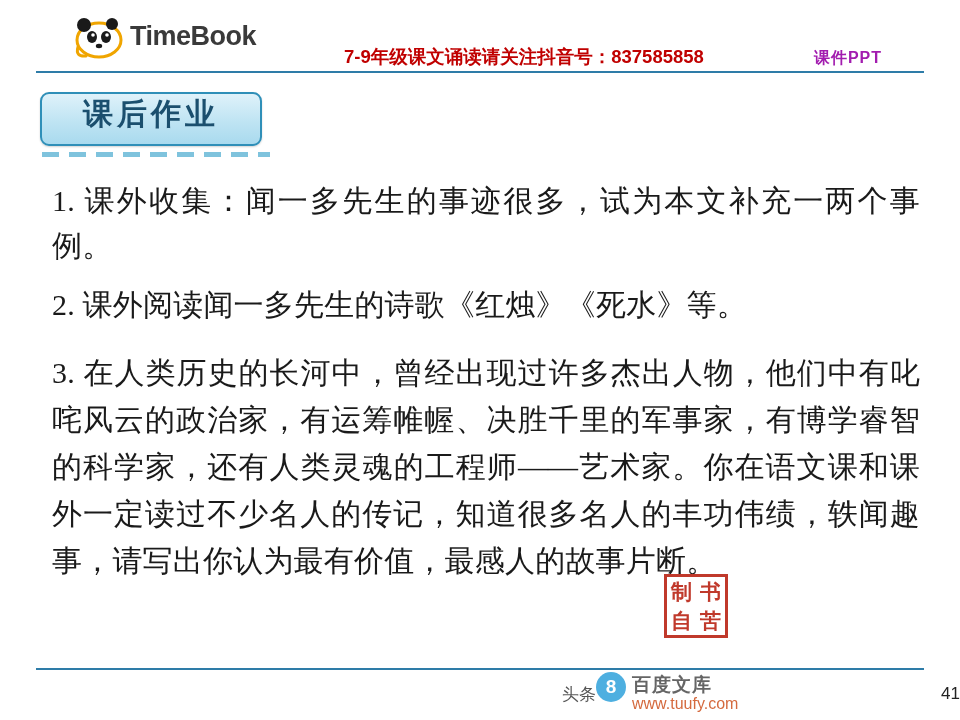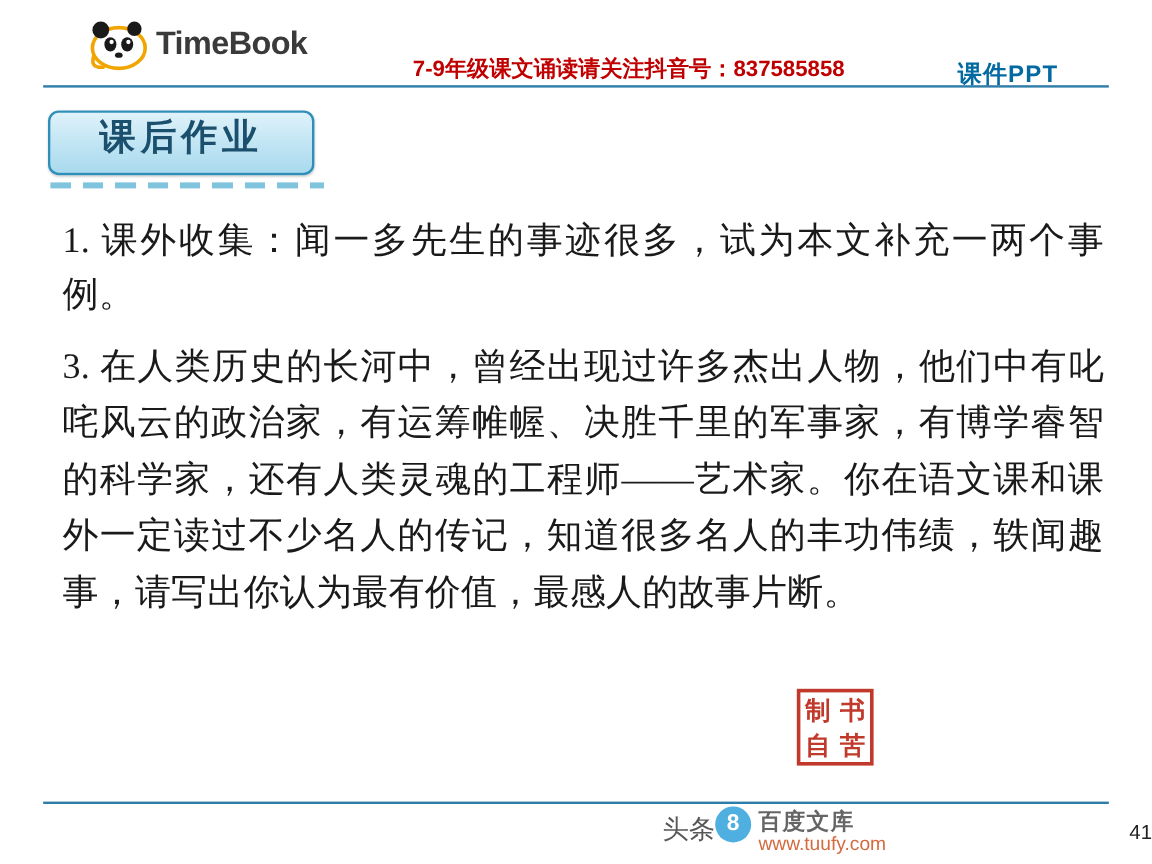--- a/index.html
+++ b/index.html
@@ -60,23 +60,23 @@
     font-size: 18.5px;
     font-weight: bold;
     color: #c00000;
     white-space: nowrap;
   }
   .header-right {
     position: absolute;
     right: 78px;
     top: 48px;
     font-family: "Liberation Sans", sans-serif;
-    font-size: 20px;
-    font-weight: bold;
-    color: #0369a1;
+    font-size: 16px;
+    font-weight: bold;
+    color: #a21caf;
     letter-spacing: 1px;
   }
   .header-rule {
     position: absolute;
     left: 36px;
     top: 71px;
     width: 888px;
     height: 2px;
     background: #2e7ca8;
   }
@@ -179,21 +179,21 @@
     text-align: right;
     font-family: "Liberation Sans", sans-serif;
     font-size: 17px;
     color: #222;
   }
   .watermark-left {
     position: absolute;
     right: 168px;
     bottom: 14px;
     font-family: "Liberation Sans", sans-serif;
-    font-size: 22px;
+    font-size: 17px;
     color: #3a3a3a;
     opacity: 0.85;
     white-space: nowrap;
     margin-top: 24px;
   }
   .watermark {
     position: absolute;
     right: 10px;
     bottom: 6px;
     width: 168px;
@@ -262,20 +262,21 @@
     <div class="header-rule"></div>
   </div>
 
   <div class="title-badge">
     <span>课后作业</span>
   </div>
   <div class="dash-rule"></div>
 
   <div class="body-text">
     <p class="para p1">1. 课外收集：闻一多先生的事迹很多，试为本文补充一两个事例。</p>
+    <p class="para p2">2. 课外阅读闻一多先生的诗歌《红烛》《死水》等。</p>
     <p class="para p3">3. 在人类历史的长河中，曾经出现过许多杰出人物，他们中有叱咤风云的政治家，有运筹帷幄、决胜千里的军事家，有博学睿智的科学家，还有人类灵魂的工程师——艺术家。你在语文课和课外一定读过不少名人的传记，知道很多名人的丰功伟绩，轶闻趣事，请写出你认为最有价值，最感人的故事片断。</p>
   </div>
 
   <div class="seal">
     <i>制</i>
     <i>书</i>
     <i>自</i>
     <i>苦</i>
   </div>
 

